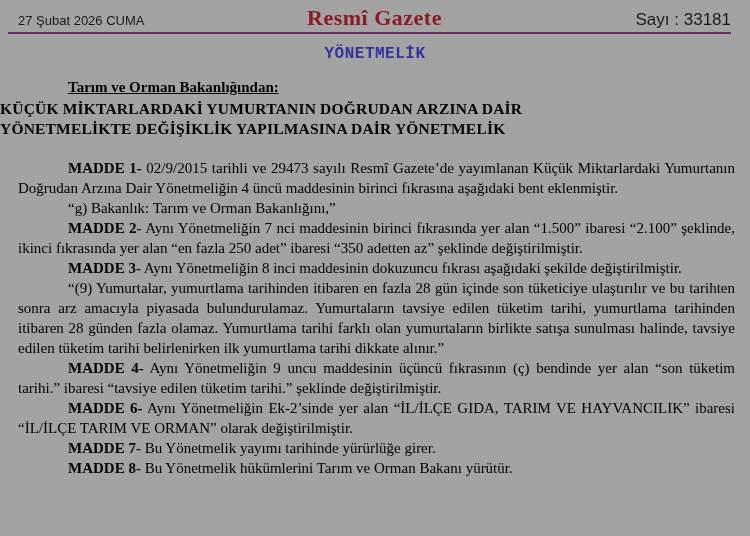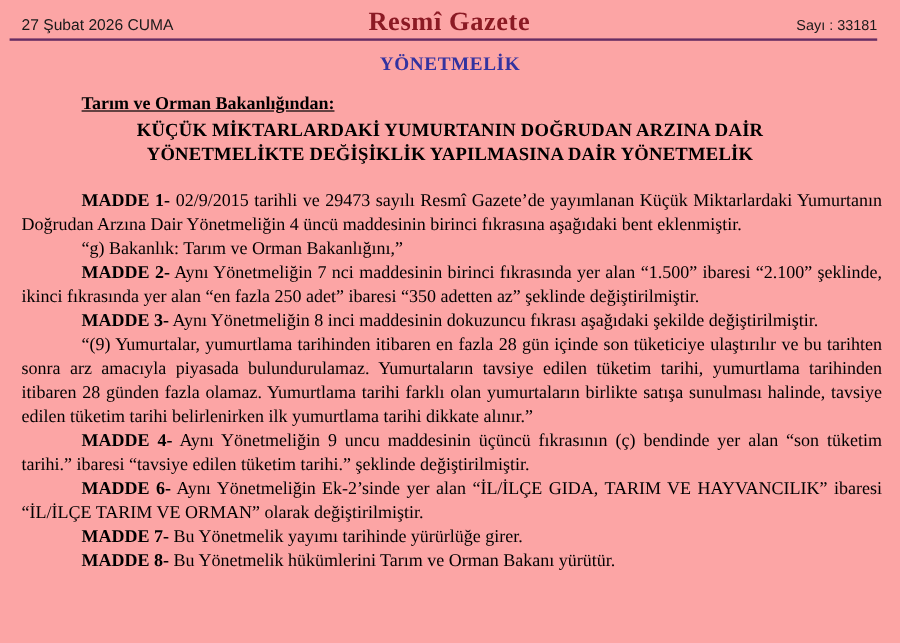--- a/index.html
+++ b/index.html
@@ -3,54 +3,54 @@
 <meta charset="utf-8">
 <style>
   :root{
     --accent-red:#8b1a24;
     --accent-purple:#662d63;
     --accent-blue:#3333a0;
     --ink:#000000;
   }
   html,body{margin:0;padding:0;background:#ffffff;}
   .page{
-    width:750px;height:536px;background:#fca5a5;position:relative;
+    width:750px;height:536px;background:#a3a3a3;position:relative;
     overflow:hidden;color:var(--ink);
     font-family:"Liberation Serif", serif;
   }
   .masthead{
     display:grid;grid-template-columns:1fr auto 1fr;align-items:baseline;
     padding:5px 19px 0 18px;
   }
   .masthead .date{
     font-family:"Liberation Sans", sans-serif;font-size:13px;color:#1a1a1a;
     justify-self:start;
   }
   .masthead .gazette{
     font-family:"Liberation Serif", serif;font-weight:bold;font-size:22px;
     color:var(--accent-red);justify-self:center;letter-spacing:.5px;text-align:center;
   }
   .masthead .issue{
-    font-family:"Liberation Sans", sans-serif;font-size:12px;color:#1a1a1a;
+    font-family:"Liberation Sans", sans-serif;font-size:17px;color:#1a1a1a;
     justify-self:end;
   }
   .rule{
     height:2px;background:var(--accent-purple);
     margin:1px 19px 0 8px;border:0;
   }
   .section-heading{
     text-align:center;margin-top:11px;
-    font-family:Liberation Serif, serif;font-weight:bold;font-size:16px;
+    font-family:Liberation Mono, monospace;font-weight:bold;font-size:16px;
     color:var(--accent-blue);letter-spacing:.5px;
   }
   .ministry{
     margin:16px 0 0 68px;font-size:15px;text-decoration:underline;font-weight:bold;
   }
   .doc-title{
-    text-align:center;font-weight:bold;font-size:15.5px;line-height:20px;
+    text-align:left;font-weight:bold;font-size:15.5px;line-height:20px;
     margin-top:3px;letter-spacing:.2px;
   }
   .body-text{
     margin:19px 15px 0 18px;font-size:15px;
   }
   .body-text p{
     margin:0;text-indent:50px;text-align:justify;line-height:20px;
   }
   .body-text b{font-weight:bold;}
 </style>

